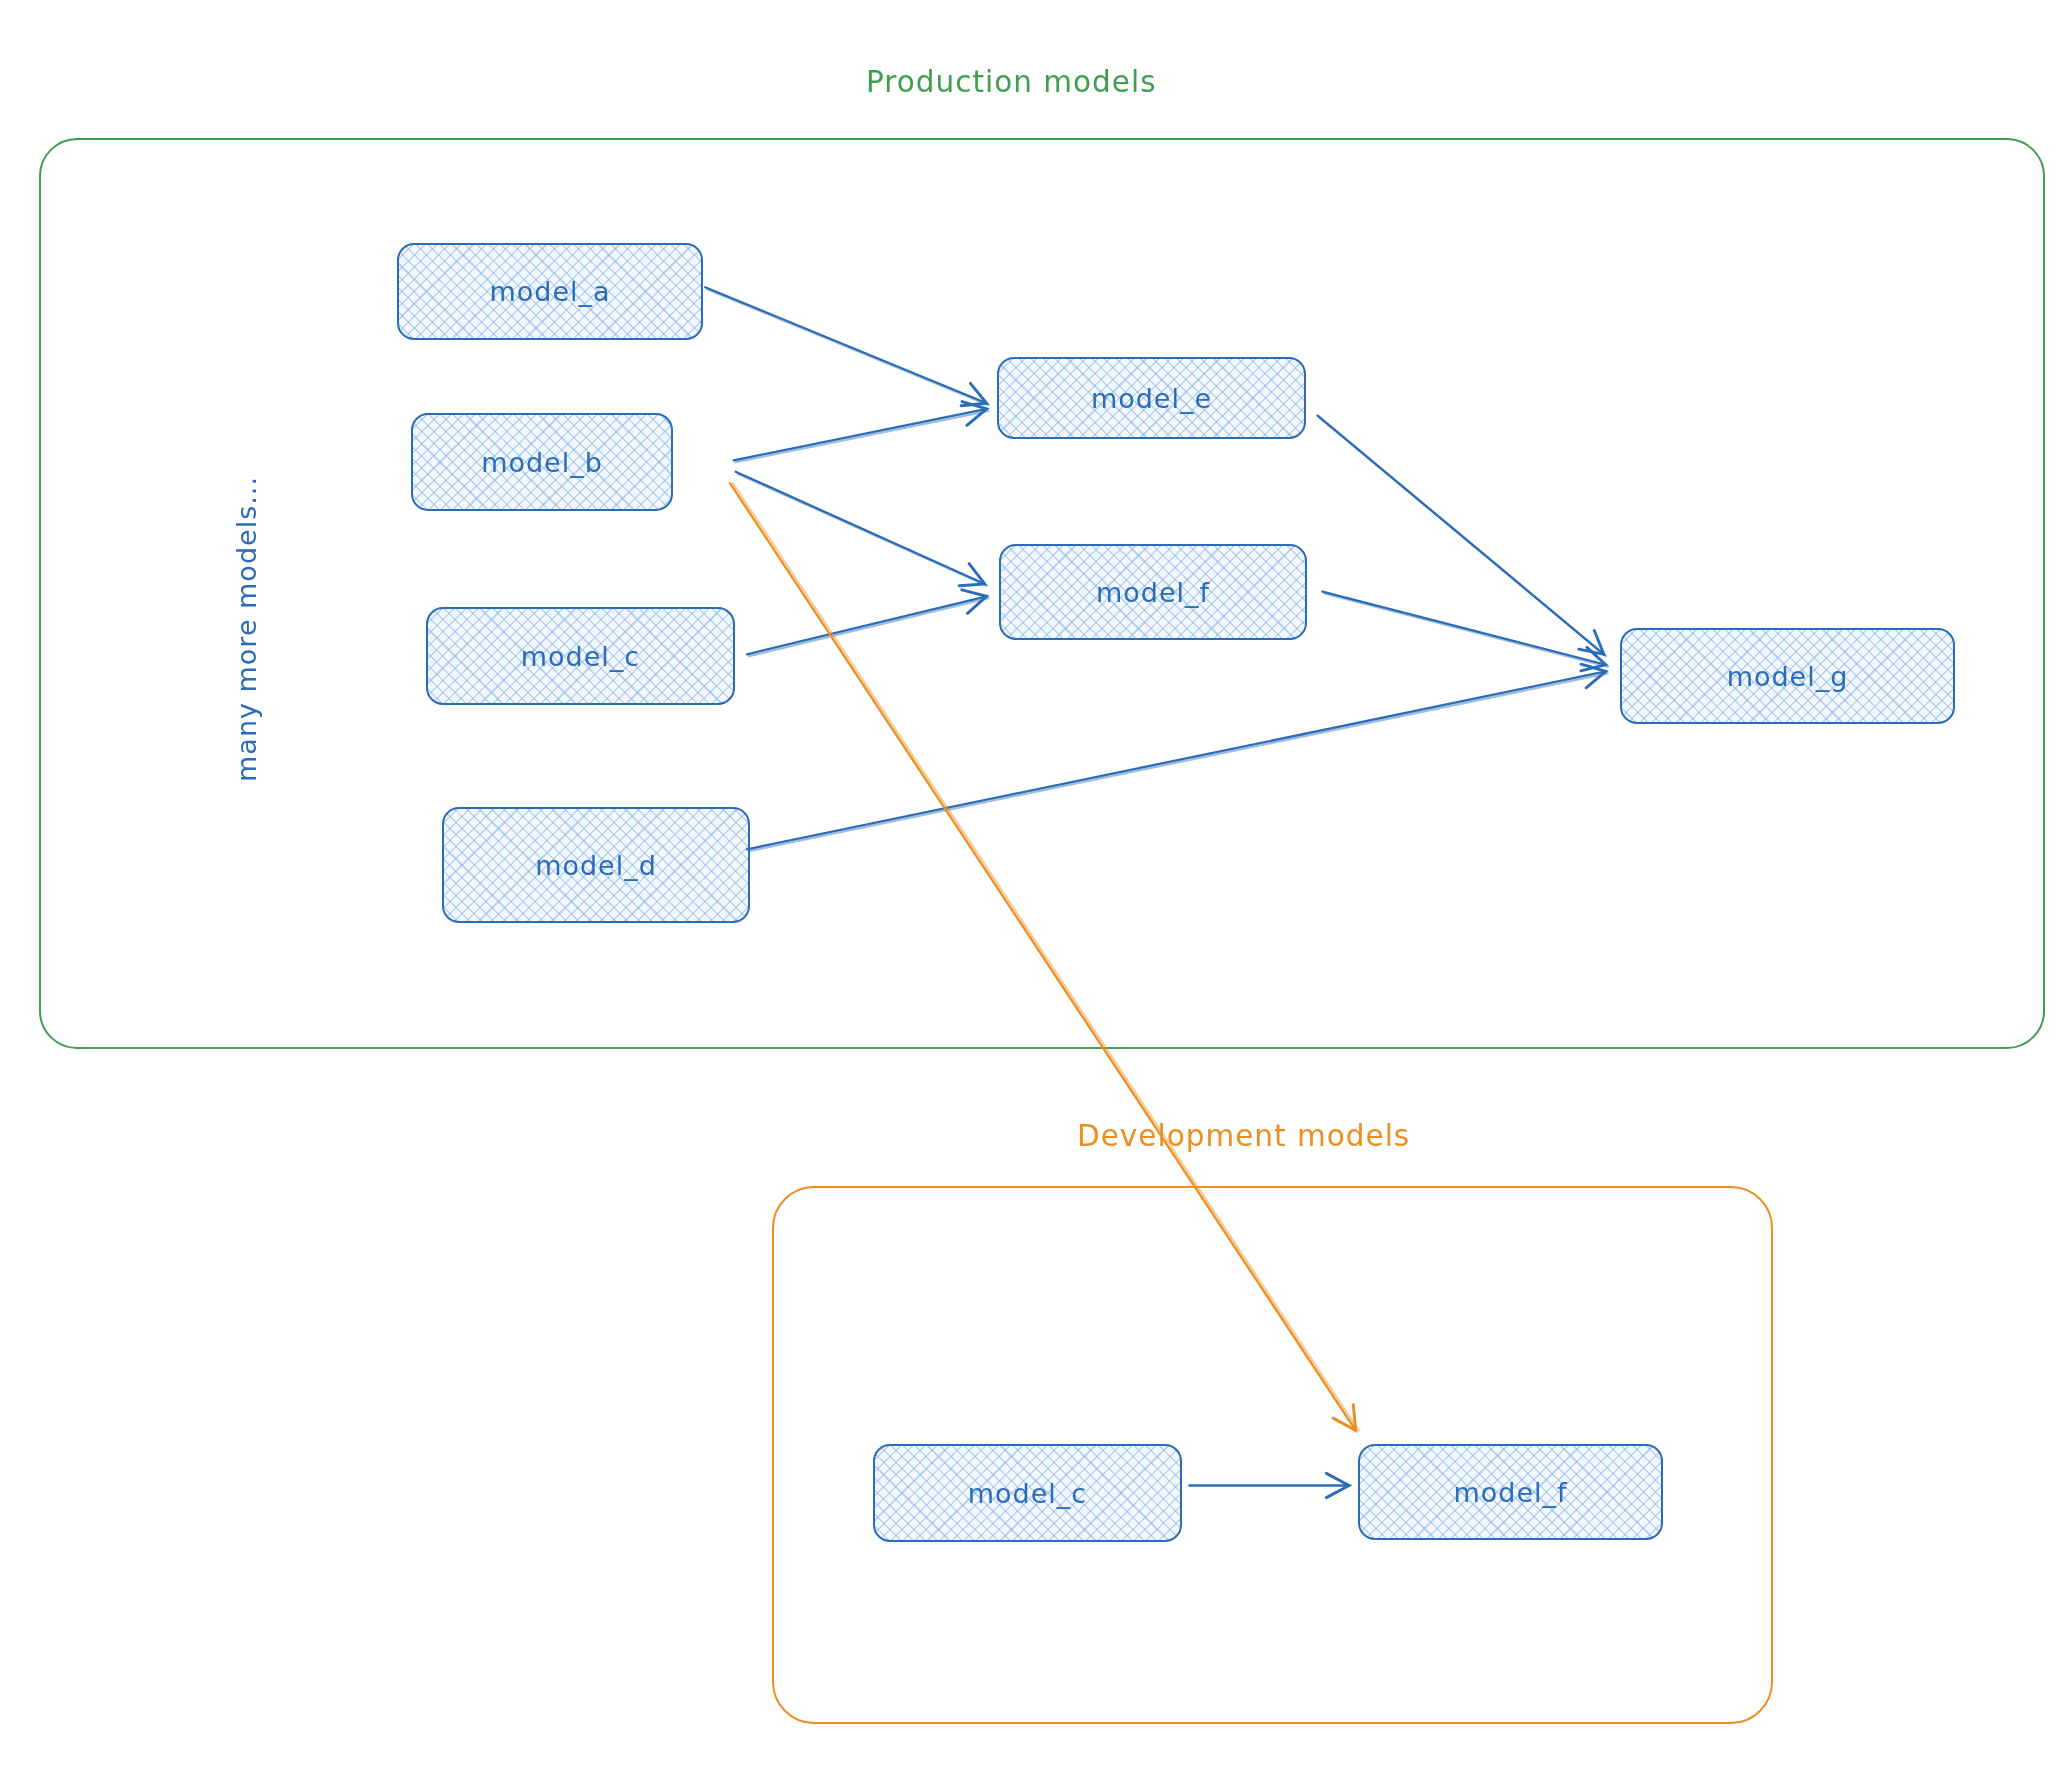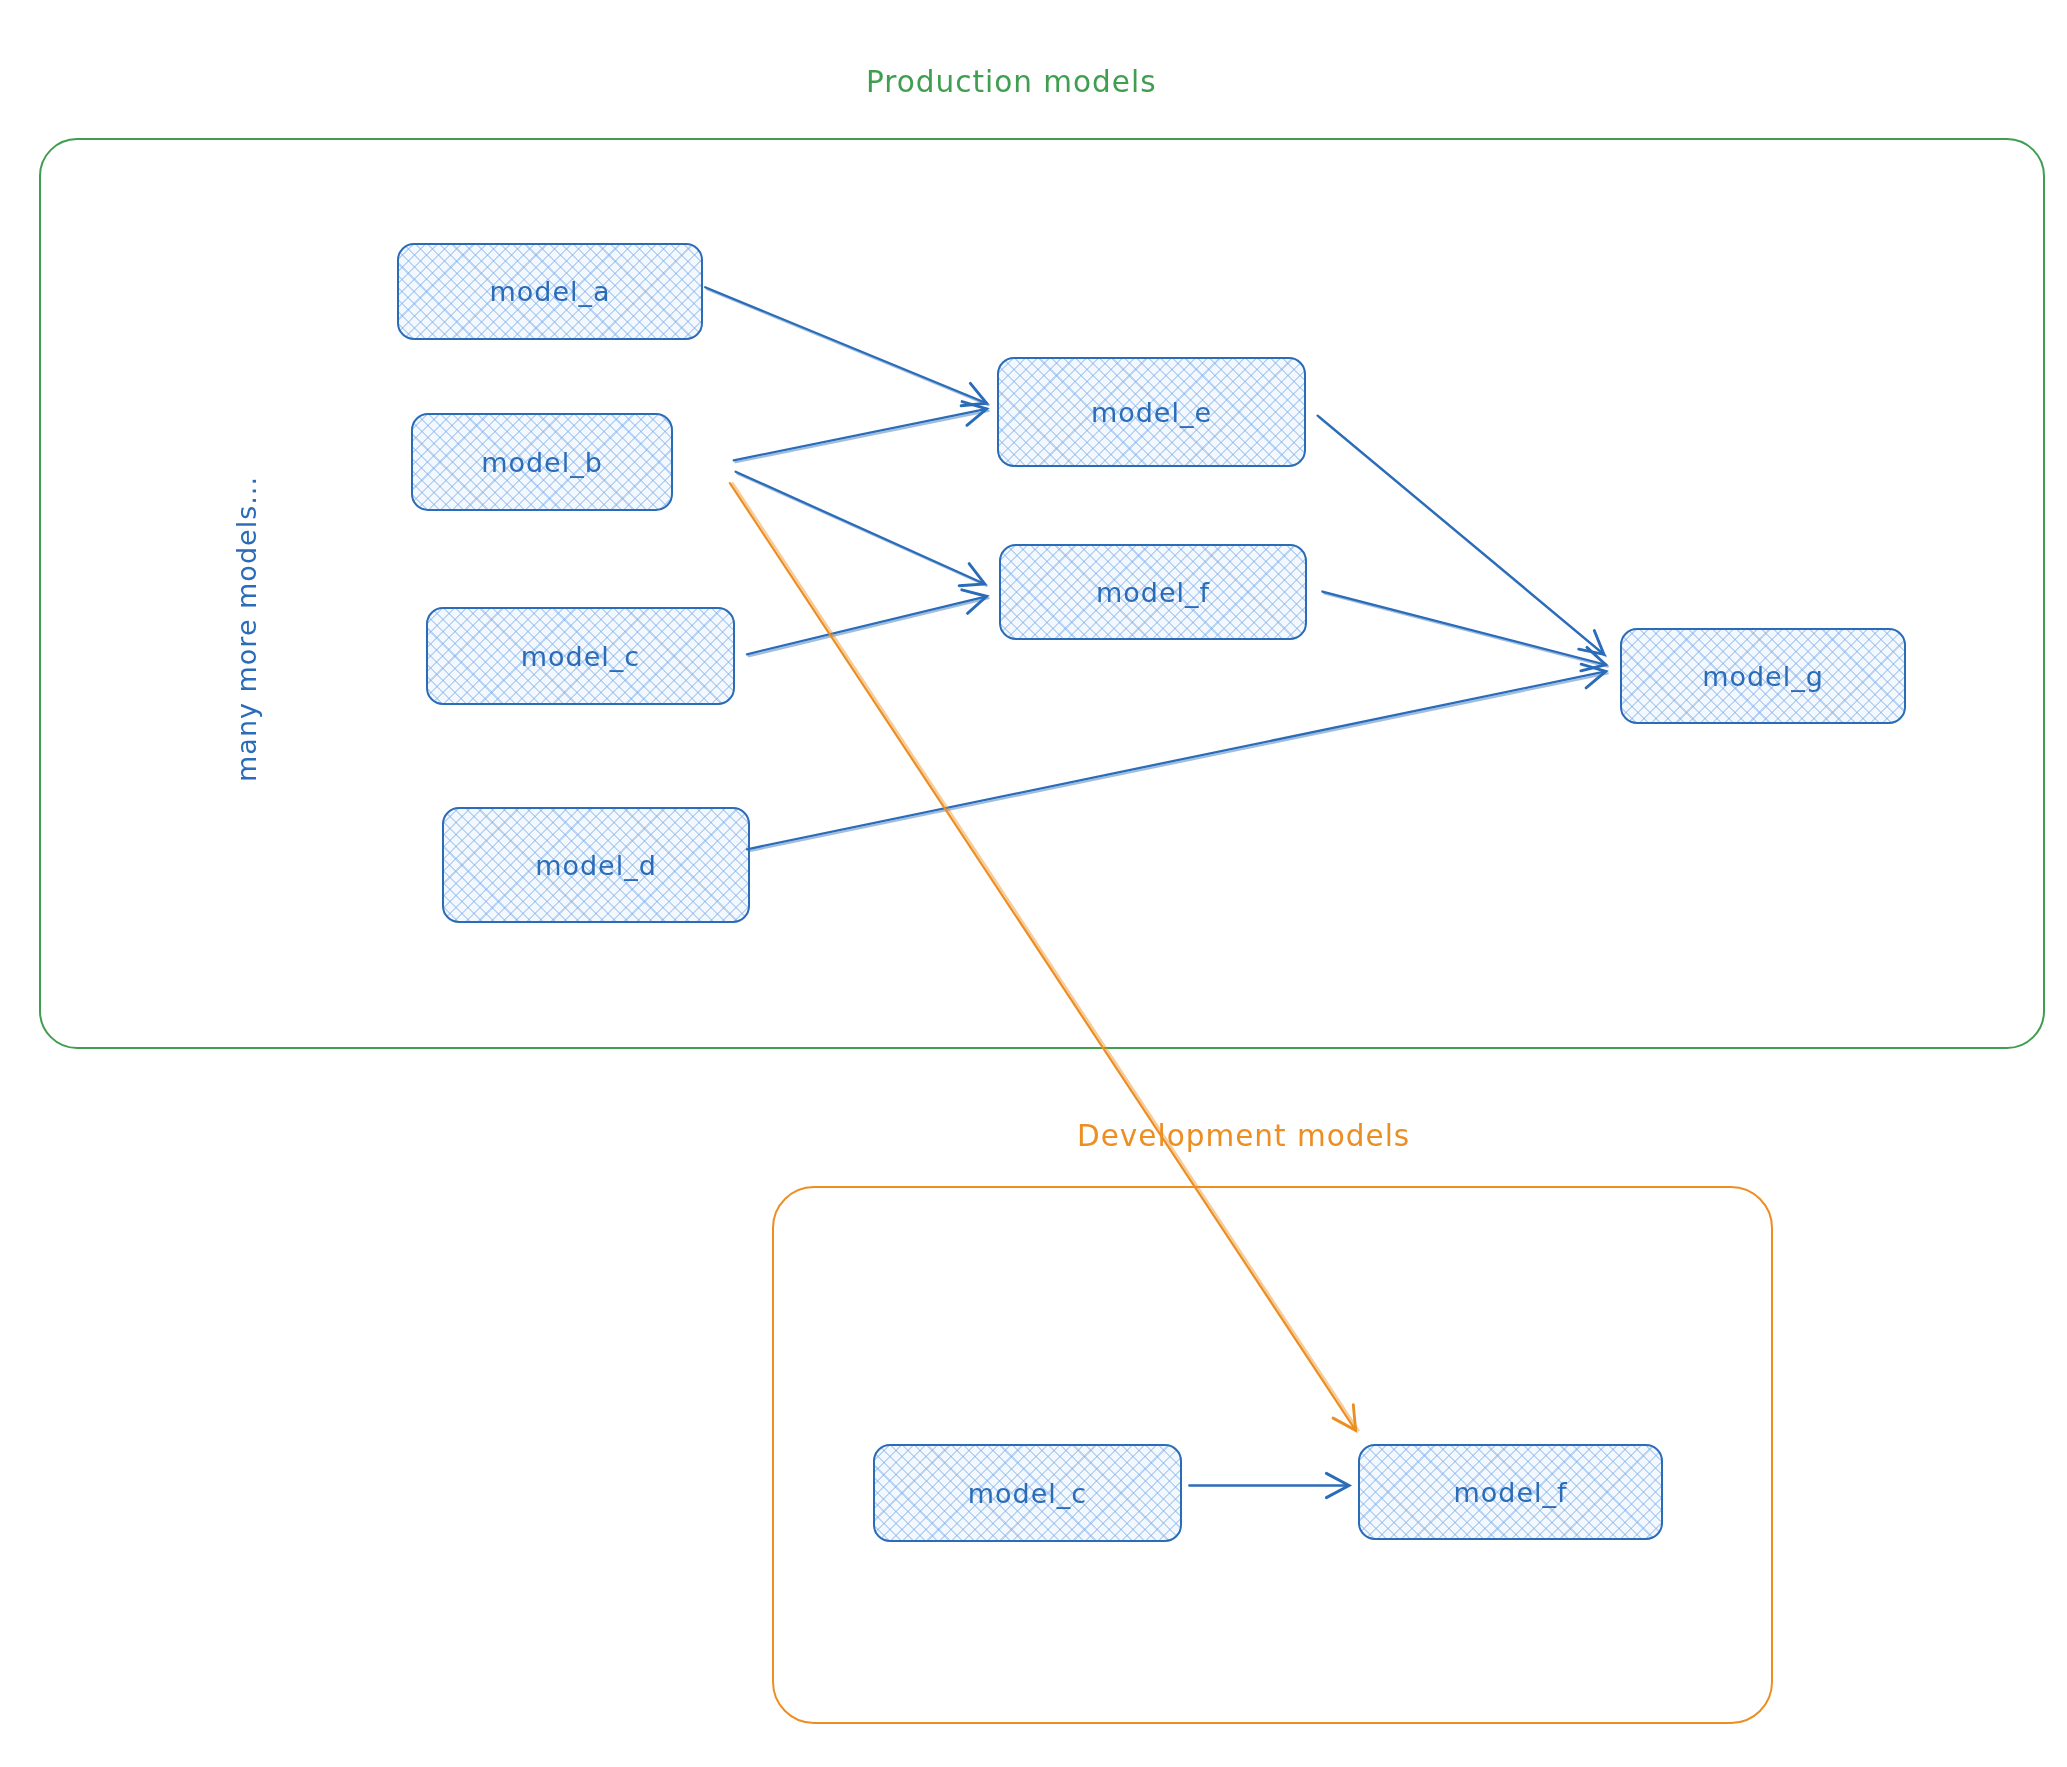--- a/index.html
+++ b/index.html
@@ -78,27 +78,27 @@
   </div>
   <div class="node" style="left:387px;top:413px;width:262px;height:98px">
     <span>model_b</span>
   </div>
   <div class="node" style="left:402px;top:607px;width:309px;height:98px">
     <span>model_c</span>
   </div>
   <div class="node" style="left:418px;top:807px;width:308px;height:116px">
     <span>model_d</span>
   </div>
-  <div class="node" style="left:973px;top:357px;width:309px;height:110px">
+  <div class="node" style="left:973px;top:357px;width:309px;height:82px">
     <span>model_e</span>
   </div>
   <div class="node" style="left:975px;top:544px;width:308px;height:96px">
     <span>model_f</span>
   </div>
-  <div class="node" style="left:1596px;top:628px;width:286px;height:96px">
+  <div class="node" style="left:1596px;top:628px;width:335px;height:96px">
     <span>model_g</span>
   </div>
 
   <div class="node" style="left:849px;top:1444px;width:309px;height:98px">
     <span>model_c</span>
   </div>
   <div class="node" style="left:1334px;top:1444px;width:305px;height:96px">
     <span>model_f</span>
   </div>
 

